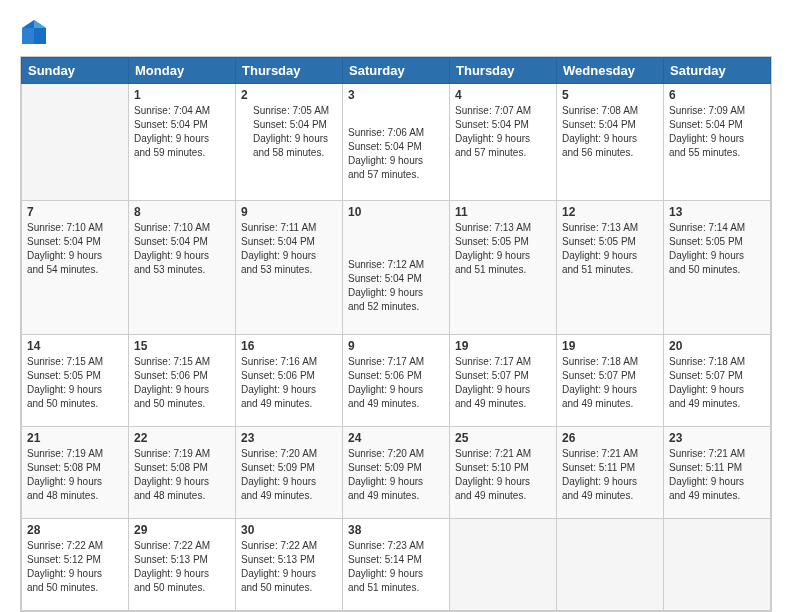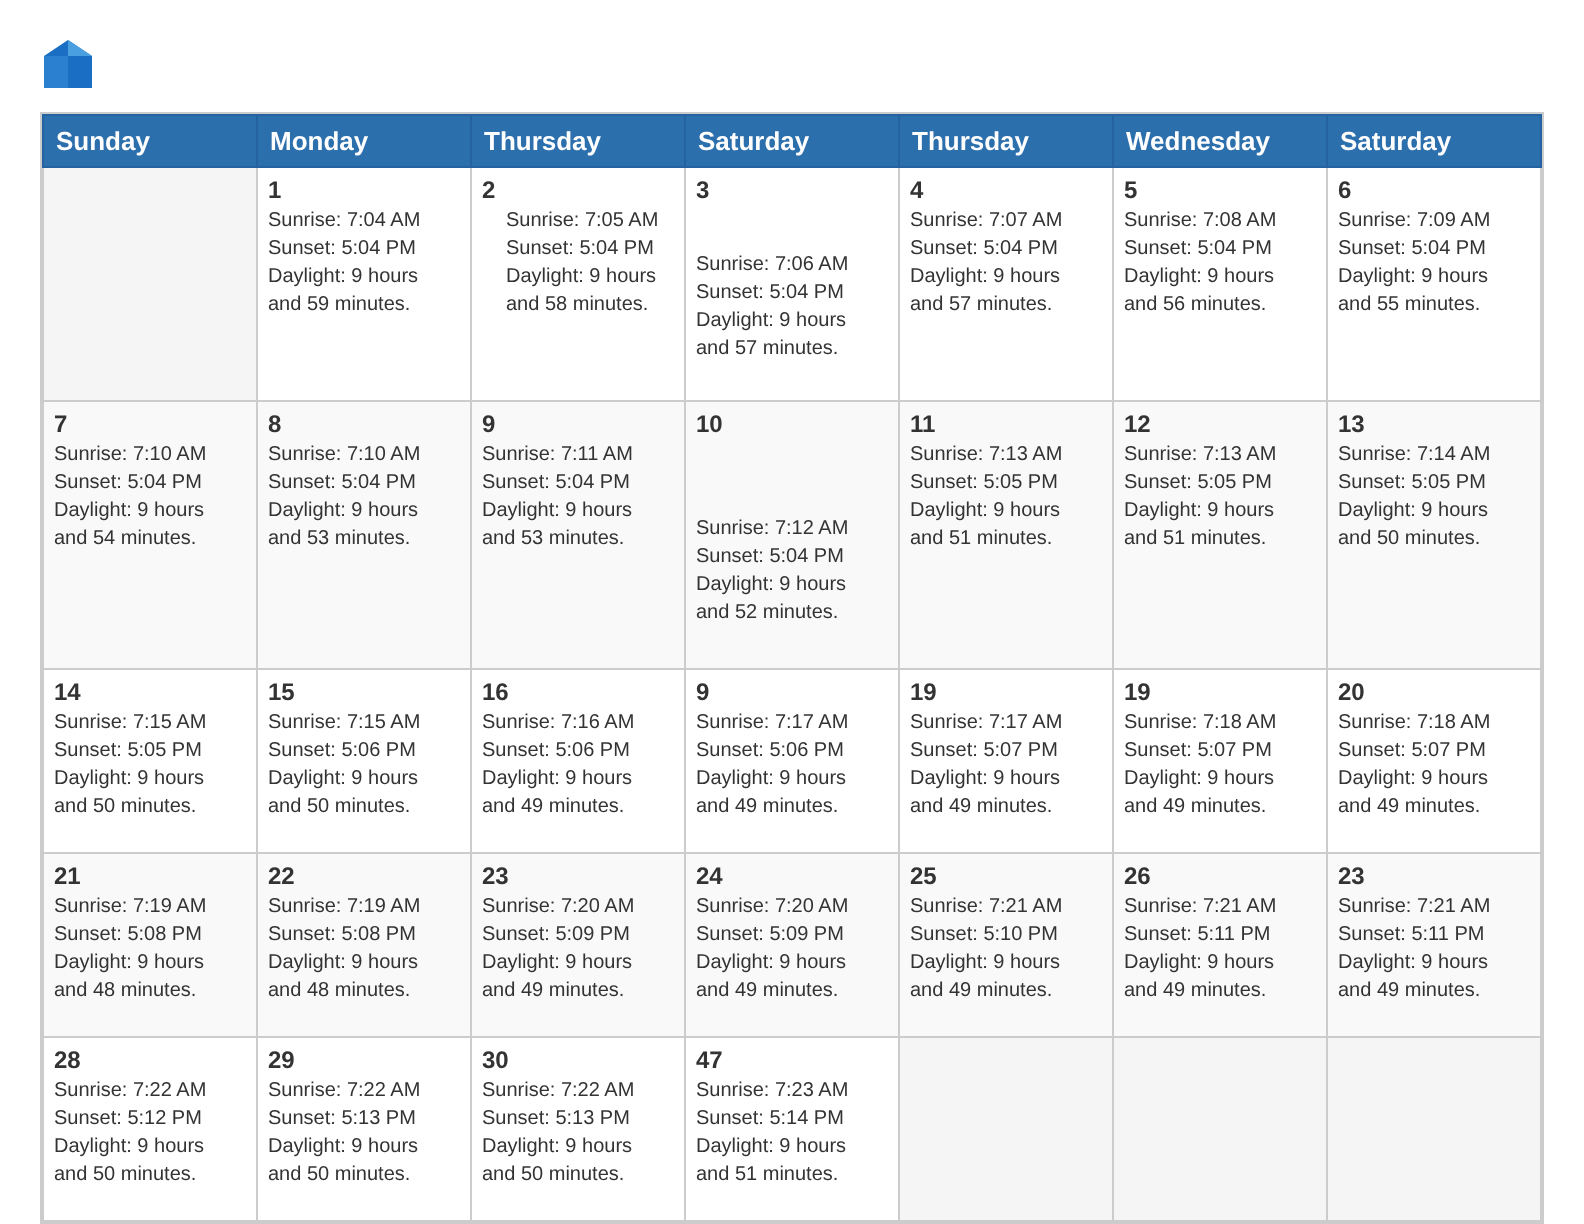--- a/index.html
+++ b/index.html
@@ -358,21 +358,21 @@
 and 50 minutes.</div>
             </td>
             <td>
               <span class="day-number">30</span>
               <div class="day-info" style="white-space: pre-line;">Sunrise: 7:22 AM
 Sunset: 5:13 PM
 Daylight: 9 hours
 and 50 minutes.</div>
             </td>
             <td>
-              <span class="day-number">47</span>
+              <span class="day-number">38</span>
               <div class="day-info" style="white-space: pre-line;">Sunrise: 7:23 AM
 Sunset: 5:14 PM
 Daylight: 9 hours
 and 51 minutes.</div>
             </td>
             <td class="empty-cell"></td>
             <td class="empty-cell"></td>
             <td class="empty-cell"></td>
           </tr>
         </tbody>

